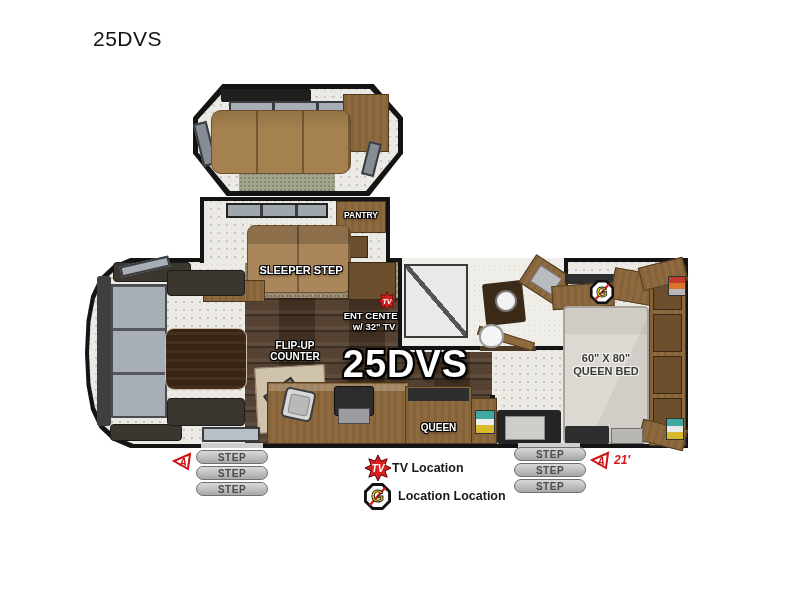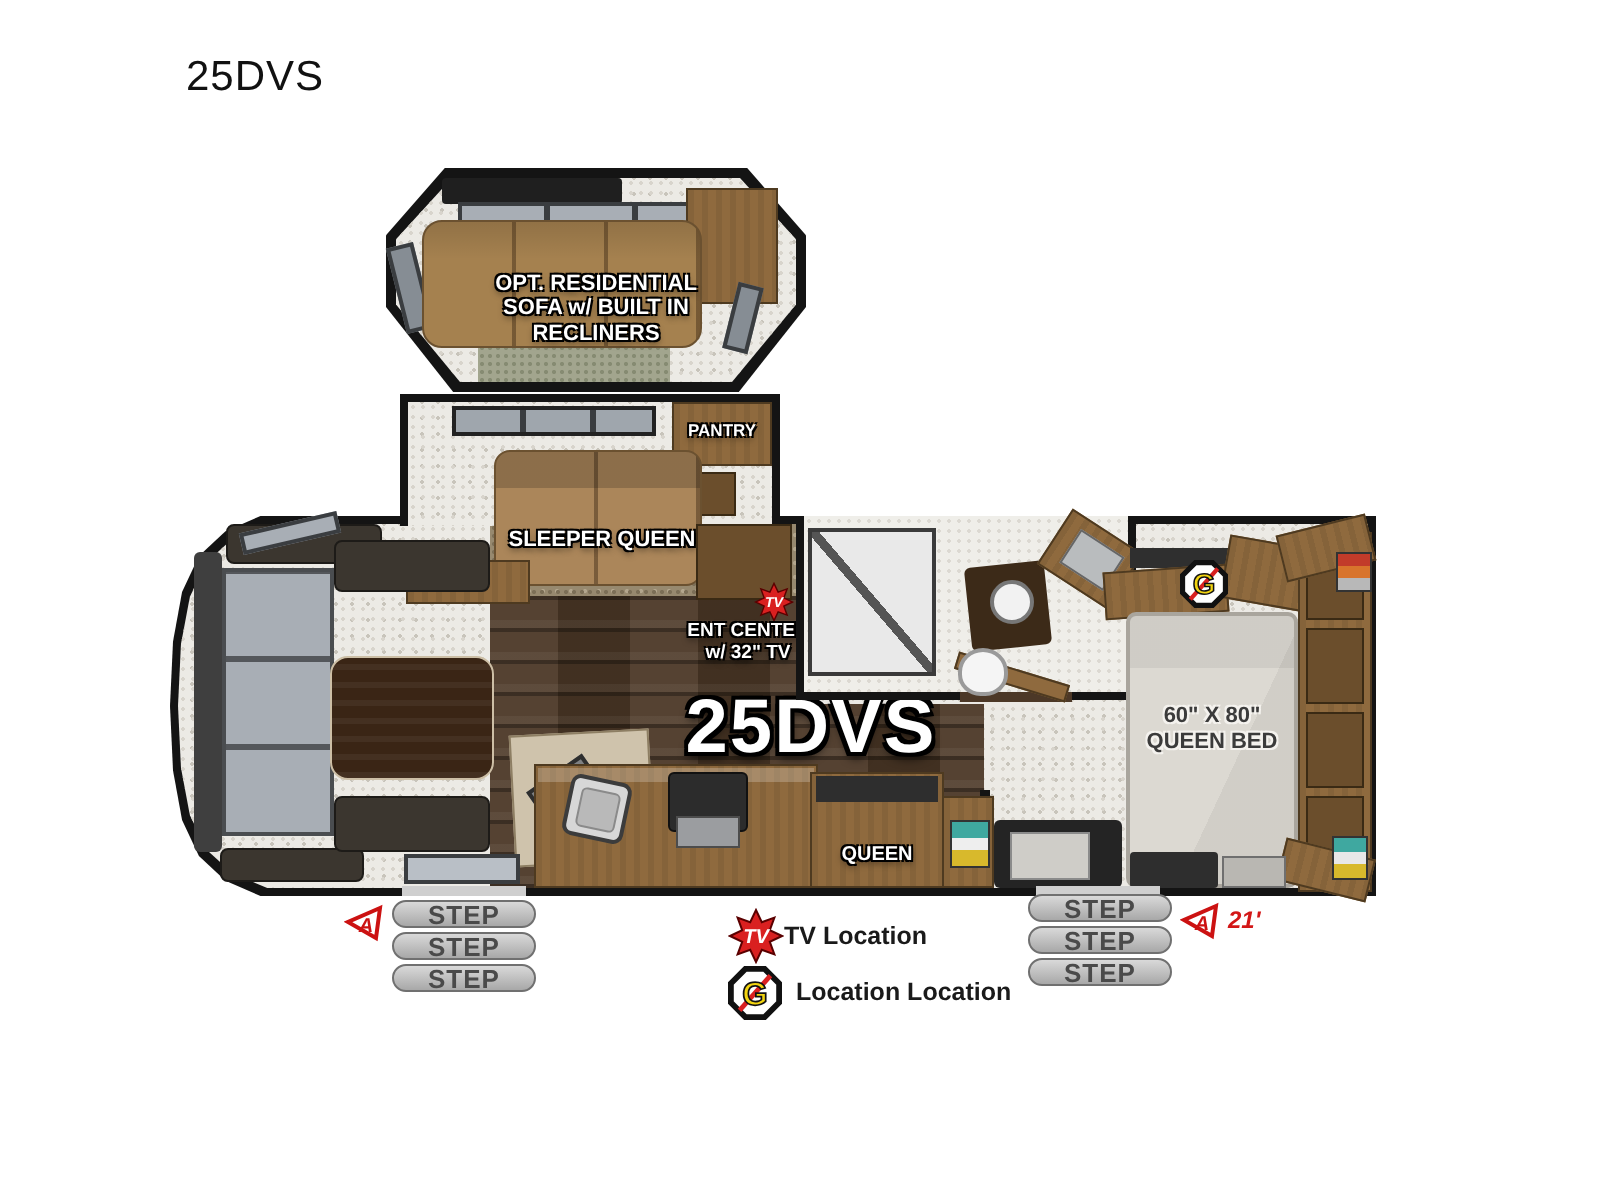--- a/index.html
+++ b/index.html
@@ -16,21 +16,21 @@
   .cabd{background-color:#6b4e2c;border:1.5px solid #3a2a14;box-sizing:border-box;}
   .dark{background:#3b362f;border:1px solid #1d1b18;box-sizing:border-box;border-radius:4px;}
   .win{background:#a8aeb5;border:2px solid #3a3d40;box-sizing:border-box;}
   
   .lbl{color:#fff;font-weight:700;text-align:center;white-space:pre-line;line-height:1.12;
        text-shadow:-1px -1px 0 #000,1px -1px 0 #000,-1px 1px 0 #000,1px 1px 0 #000,0 2px 3px rgba(0,0,0,.55);}
   .lbl-dark{color:#3b3b3b;font-weight:700;text-align:center;white-space:pre-line;line-height:1.15;
        text-shadow:-1px -1px 0 #f4f2ee,1px -1px 0 #f4f2ee,-1px 1px 0 #f4f2ee,1px 1px 0 #f4f2ee;}
   .step-bar{width:72px;height:14px;margin-bottom:2px;border-radius:7px;border:1.5px solid #707070;
        background:linear-gradient(#d9d9d9,#a8a8a8);box-sizing:border-box;display:flex;align-items:center;justify-content:center;
-       font-size:13px;font-weight:700;color:#4a4a4a;letter-spacing:.5px;}
+       font-size:10px;font-weight:700;color:#4a4a4a;letter-spacing:.5px;}
   .legend-txt{font-size:12.5px;font-weight:700;color:#1a1a1a;}
   .red-it{color:#d31717;font-weight:700;font-style:italic;font-size:12px;}
 </style>
 </head>
 <body>
 
 <div id="canvas">
 
   <div class="abs" style="left:93px;top:27px;font-size:21px;color:#111;letter-spacing:.5px;">25DVS</div>
 
@@ -42,62 +42,61 @@
     <div class="abs carpet-g" style="left:46px;top:80px;width:96px;height:27px;"></div>
     <div class="abs" style="left:28px;top:5px;width:90px;height:13px;background:#1f1f1f;border-radius:2px;"></div>
     <div class="abs win" style="left:36px;top:17px;width:132px;height:16px;
          background-image:repeating-linear-gradient(90deg,transparent 0 41px,#3a3d40 41px 44px);"></div>
     <div class="abs cab" style="left:150px;top:10px;width:46px;height:58px;"></div>
     <div class="abs win" style="left:5px;top:38px;width:14px;height:44px;transform:rotate(-14deg);background:#868d94;"></div>
     <div class="abs win" style="left:172px;top:58px;width:13px;height:34px;transform:rotate(14deg);background:#868d94;"></div>
     <div class="abs" style="left:18px;top:26px;width:140px;height:64px;background:#a5814f;
          border:1.5px solid #6b5130;border-radius:10px;box-sizing:border-box;
          background-image:repeating-linear-gradient(90deg,transparent 0 44px,rgba(60,40,20,.45) 44px 46px),linear-gradient(rgba(0,0,0,.12),transparent 30%);"></div>
-    <div class="abs lbl" style="left:0;top:52px;width:210px;font-size:11px;">OPT. RESIDENTIAL
-SOFA w/ BUILT IN
-RECLINERS</div>
   </div>
 
   <div class="abs" style="left:85px;top:258px;width:603px;height:190px;background:#141414;
        clip-path:polygon(100% 0,100% 100%,7.5% 100%,4.6% 96%,2.4% 89.5%,1% 80%,0.25% 67%,0 50%,0.25% 33%,1% 20%,2.4% 10.5%,4.6% 4%,7.5% 0);"></div>
   <div class="abs speckle" style="left:89px;top:262px;width:595px;height:182px;
        clip-path:polygon(100% 0,100% 100%,7.5% 100%,4.6% 96%,2.4% 89.5%,1% 80%,0.25% 67%,0 50%,0.25% 33%,1% 20%,2.4% 10.5%,4.6% 4%,7.5% 0);"></div>
 
   <div class="abs carpet" style="left:245px;top:262px;width:155px;height:55px;"></div>
   <div class="abs wood" style="left:245px;top:298px;width:155px;height:146px;"></div>
   <div class="abs wood" style="left:400px;top:352px;width:92px;height:92px;"></div>
 
   <div class="abs speckle" style="left:200px;top:197px;width:190px;height:66px;border:4px solid #141414;border-bottom:none;box-sizing:border-box;"></div>
   <div class="abs win" style="left:226px;top:203px;width:102px;height:15px;background:#9fa6ad;
        background-image:repeating-linear-gradient(90deg,transparent 0 32px,#3a3d40 32px 35px);border-color:#222;"></div>
   <div class="abs cab" style="left:336px;top:201px;width:50px;height:32px;"></div>
   <div class="abs lbl" style="left:334px;top:211px;width:54px;font-size:8.5px;">PANTRY</div>
   <div class="abs cabd" style="left:340px;top:236px;width:28px;height:22px;"></div>
   <div class="abs" style="left:247px;top:225px;width:104px;height:68px;background:#ab865a;
        border:1.5px solid #6b5130;border-radius:8px;box-sizing:border-box;
        background-image:linear-gradient(rgba(0,0,0,.18) 0 18px,transparent 18px),repeating-linear-gradient(90deg,transparent 0 49px,rgba(60,40,20,.45) 49px 51px);"></div>
-  <div class="abs lbl" style="left:238px;top:264px;width:126px;font-size:11px;">SLEEPER QUEEN</div>
+  <div class="abs lbl" style="left:238px;top:264px;width:126px;font-size:11px;">SLEEPER STEP</div>
 
   <div class="abs dark" style="left:113px;top:262px;width:78px;height:20px;"></div>
   <div class="abs dark" style="left:110px;top:424px;width:72px;height:17px;"></div>
   <div class="abs" style="left:97px;top:276px;width:14px;height:150px;background:#3f3f3f;border-radius:3px;"></div>
   <div class="abs win" style="left:111px;top:284px;width:56px;height:134px;
        background-image:repeating-linear-gradient(0deg,transparent 0 41px,#54575b 41px 44px);border-color:#4a4d50;"></div>
   <div class="abs win" style="left:120px;top:261px;width:50px;height:11px;transform:rotate(-13deg);"></div>
   <div class="abs cab" style="left:203px;top:280px;width:62px;height:22px;"></div>
   <div class="abs dark" style="left:167px;top:270px;width:78px;height:26px;"></div>
   <div class="abs dark" style="left:167px;top:398px;width:78px;height:28px;"></div>
   <div class="abs" style="left:165px;top:328px;width:82px;height:62px;background:#3a2515;
        border:1.5px solid #cdbfa6;border-radius:9px;box-sizing:border-box;
        background-image:repeating-linear-gradient(0deg,rgba(255,255,255,.05) 0 3px,transparent 3px 9px);"></div>
 
   <div class="abs" style="left:256px;top:366px;width:70px;height:66px;background:#cfc3ac;
        border:1.5px solid #8d7e63;box-sizing:border-box;transform:rotate(-3deg);"></div>
   <div class="abs" style="left:268px;top:384px;width:34px;height:28px;background:#7f8183;
        border:2px solid #2e2e2e;box-sizing:border-box;transform:rotate(-35deg);"></div>
+  <div class="abs lbl" style="left:252px;top:340px;width:86px;font-size:10px;">FLIP-UP
+COUNTER</div>
 
   <div class="abs cab" style="left:267px;top:382px;width:142px;height:62px;"></div>
   <div class="abs" style="left:269px;top:384px;width:138px;height:7px;background:rgba(255,255,255,.22);"></div>
   <div class="abs" style="left:283px;top:389px;width:31px;height:31px;background:#d7d7d7;
        border:2px solid #3c3c3c;border-radius:5px;box-sizing:border-box;transform:rotate(12deg);"></div>
   <div class="abs" style="left:289px;top:395px;width:18px;height:18px;background:#b9b9b9;
        border:1px solid #8a8a8a;border-radius:3px;transform:rotate(12deg);"></div>
   <div class="abs" style="left:334px;top:386px;width:40px;height:30px;background:#2c2c2c;border-radius:3px;
        border:1px solid #111;box-sizing:border-box;"></div>
   <div class="abs" style="left:338px;top:408px;width:32px;height:16px;background:#9b9da0;border:1px solid #4c4c4c;box-sizing:border-box;"></div>

